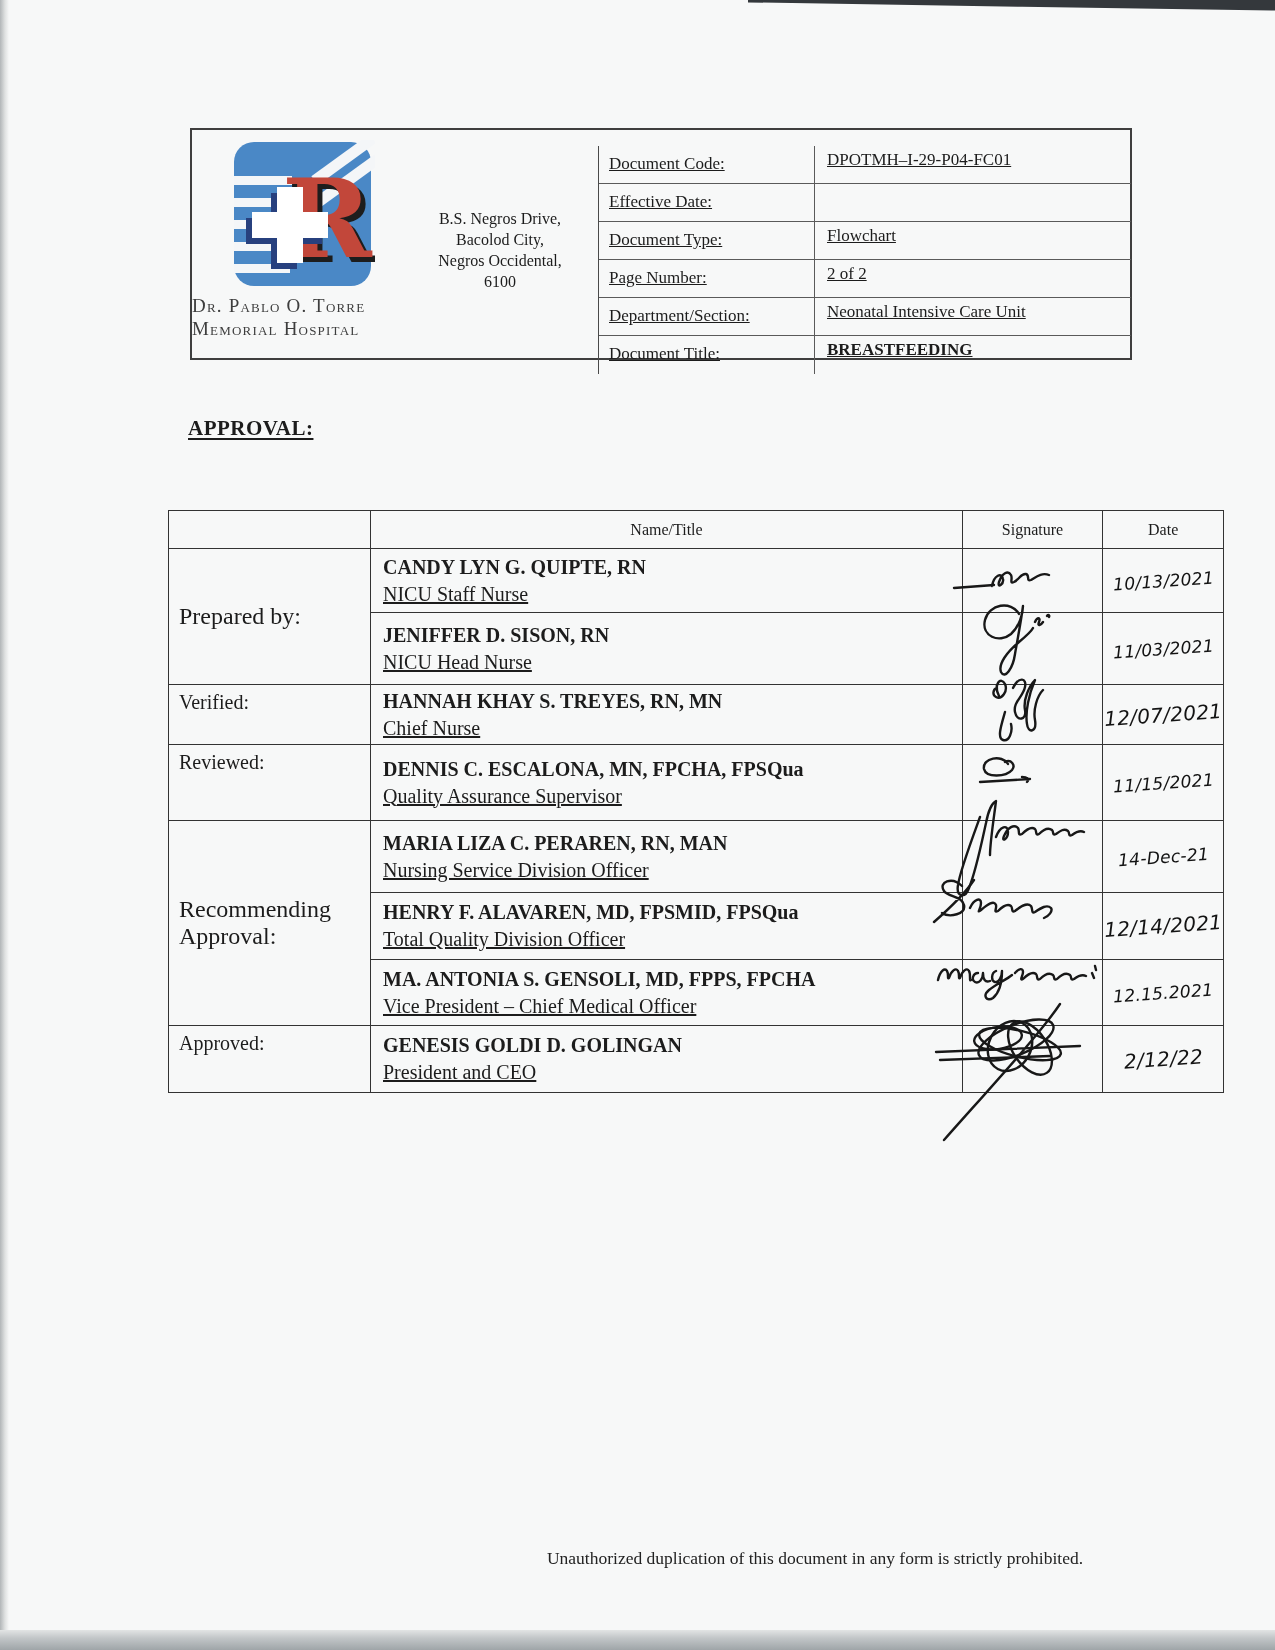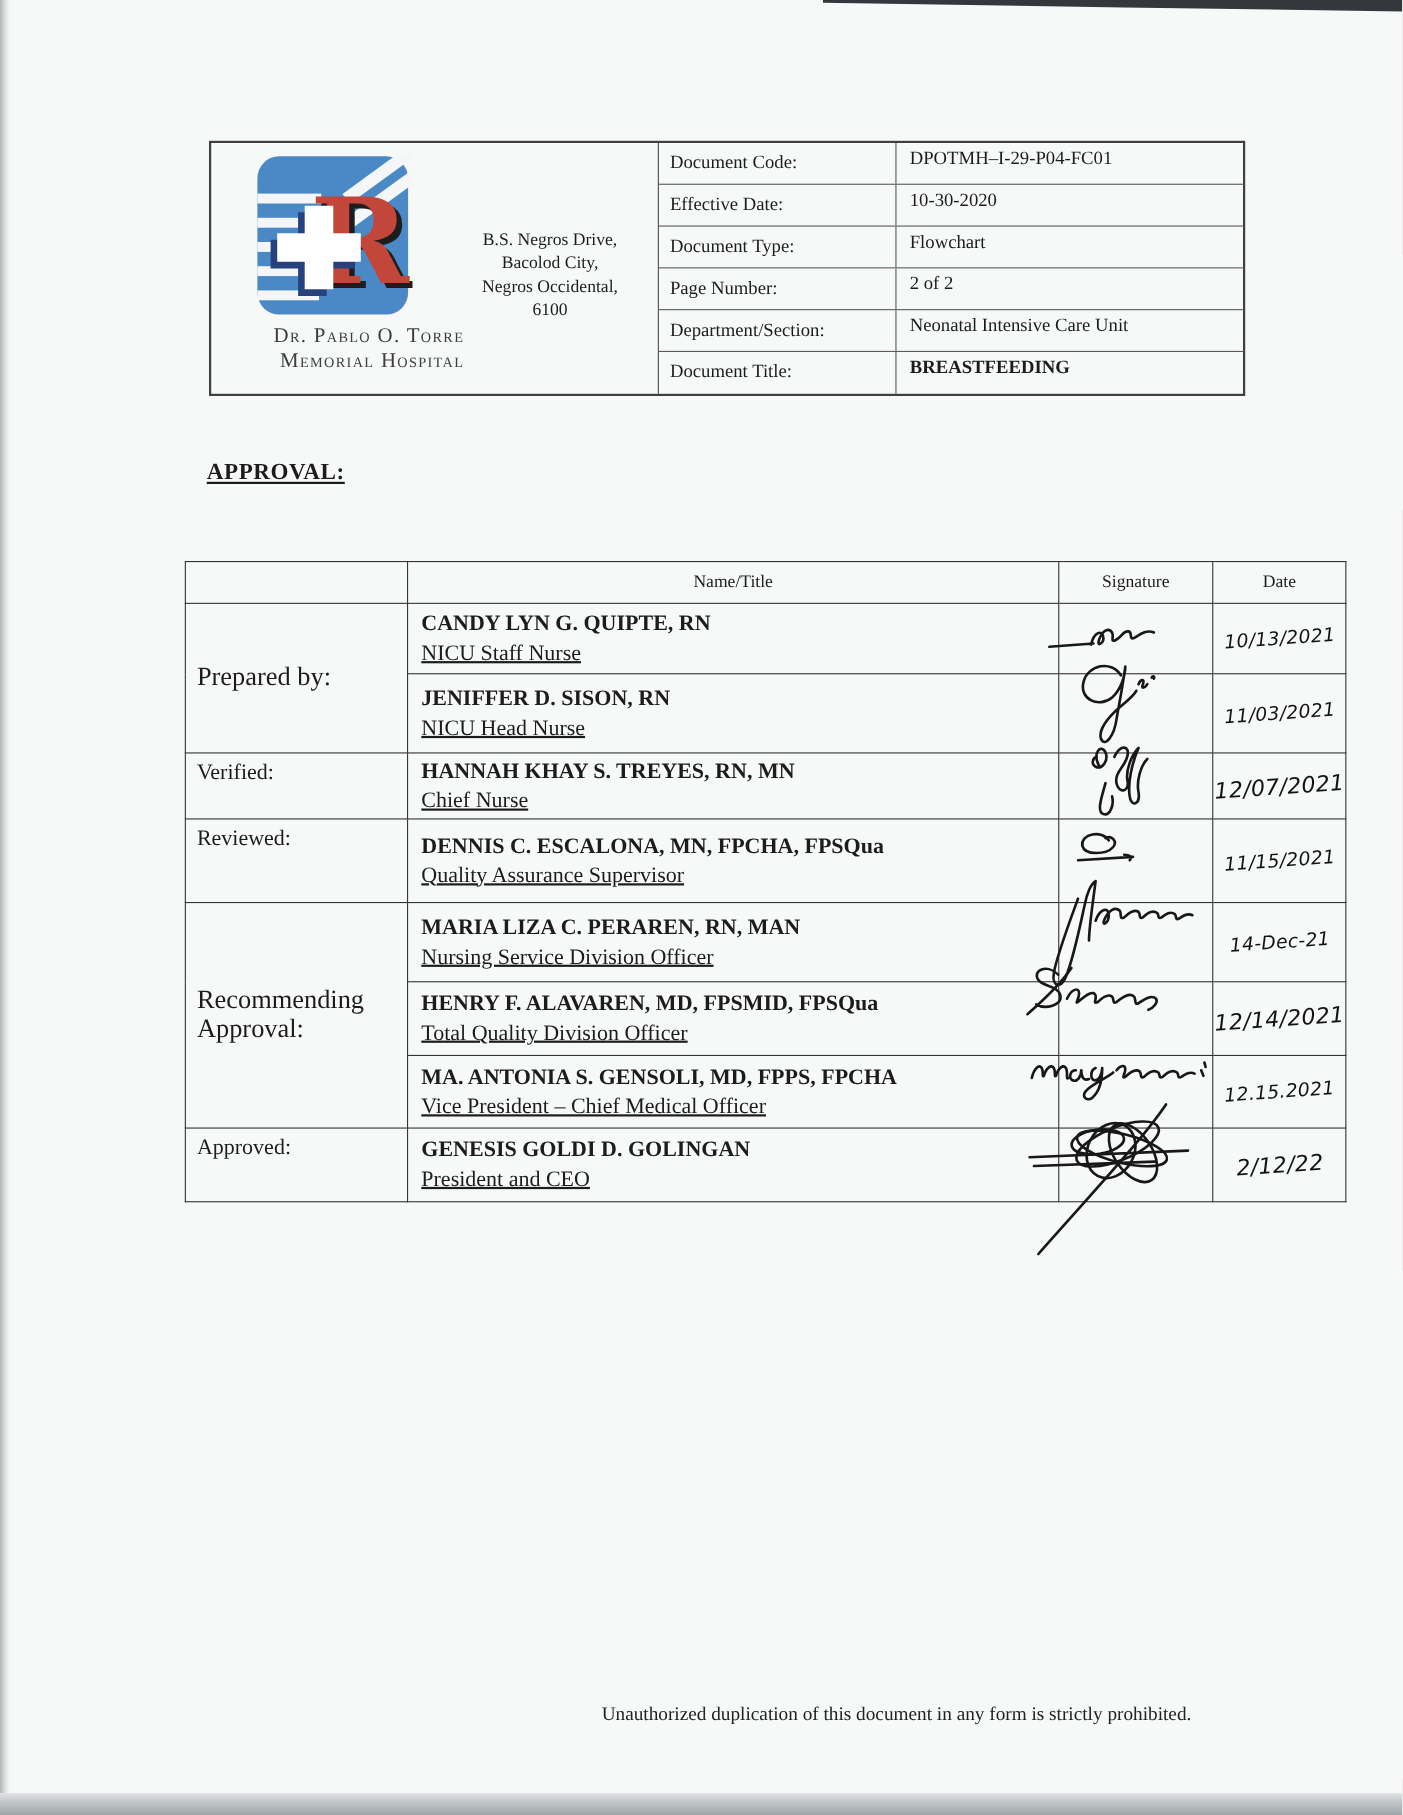--- a/index.html
+++ b/index.html
@@ -13,26 +13,26 @@
     background:linear-gradient(90deg,#b2b6b8 0%,#dfe1e1 55%,rgba(255,255,255,0) 100%); }
   .streak-top { position:absolute; left:748px; top:0; width:527px; height:15px;
     background:#34383c; clip-path:polygon(0 0,100% 0,100% 70%,52% 45%,0 16%); }
   .band-bottom { position:absolute; left:0; bottom:0; width:100%; height:20px;
     background:linear-gradient(180deg,#e2e4e4 0%,#c2c6c8 40%,#9fa5a8 100%); }
 
   
   .header-box { position:absolute; left:190px; top:128px; width:942px; height:232px;
     border:2px solid #3f3f3f; box-sizing:border-box; }
   .logo { position:absolute; left:38px; top:10px; width:145px; height:150px; }
-  .hosp-name { position:absolute; left:0px; top:164px; width:230px; text-align:right;
+  .hosp-name { position:absolute; left:0px; top:164px; width:230px; text-align:left;
     font-variant:small-caps; font-size:19px; line-height:23px; letter-spacing:1.2px; color:#3d3d3d; }
   .address { position:absolute; left:212px; top:78px; width:192px; text-align:center;
     font-size:16px; line-height:21px; }
-  .info-table { position:absolute; left:406px; top:0; width:532px; height:228px;
-    border-left:1.7px solid #4a4a4a; }
+  .info-table { position:absolute; left:406px; top:16px; width:532px; height:228px;
+    border-left:1.7px solid #4a4a4a;text-decoration:underline; }
   .info-row { display:flex; height:38px; border-bottom:1.6px solid #5a5a5a; box-sizing:border-box; }
   .info-row:last-child { border-bottom:none; }
   .info-row .lbl { width:216px; border-right:1.6px solid #5a5a5a; box-sizing:border-box;
     padding:8px 0 0 10px; font-size:17px; }
   .info-row .val { flex:1; padding:4px 0 0 12px; font-size:17px; }
   .info-row:last-child .val { font-weight:bold; }
 
   .approval-heading { position:absolute; left:188px; top:416px; font-size:21px; font-weight:bold;
     text-decoration:underline; text-underline-offset:3px; letter-spacing:0.5px; }
 
@@ -96,21 +96,20 @@
       <div>Negros Occidental,</div>
       <div>6100</div>
     </div>
     <div class="info-table">
       <div class="info-row">
         <div class="lbl">Document Code:</div>
         <div class="val">DPOTMH–I-29-P04-FC01</div>
       </div>
       <div class="info-row">
         <div class="lbl">Effective Date:</div>
-        <div class="val">10-30-2020</div>
       </div>
       <div class="info-row">
         <div class="lbl">Document Type:</div>
         <div class="val">Flowchart</div>
       </div>
       <div class="info-row">
         <div class="lbl">Page Number:</div>
         <div class="val">2 of 2</div>
       </div>
       <div class="info-row">

